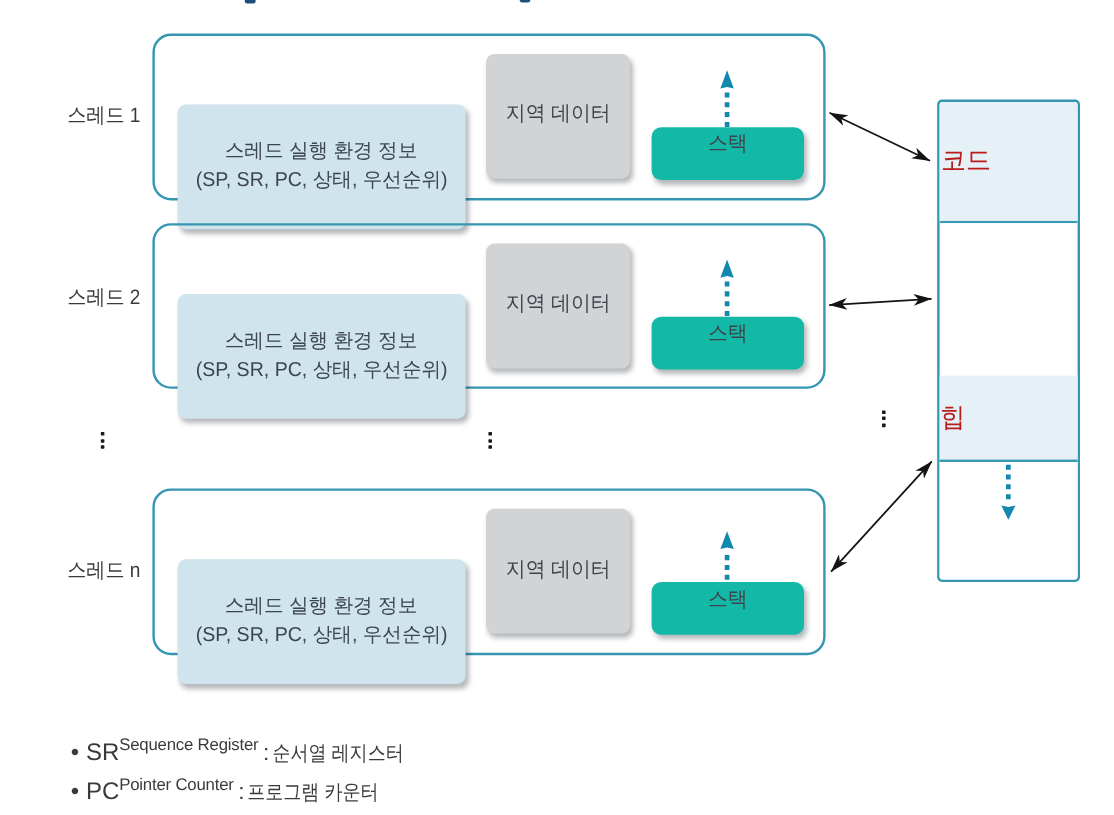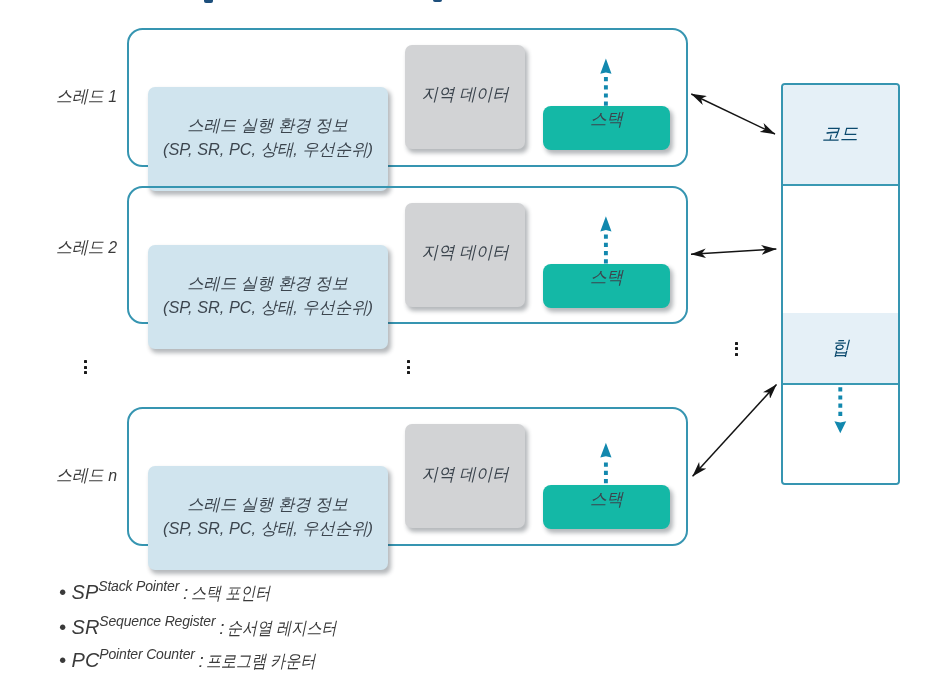--- a/index.html
+++ b/index.html
@@ -1,28 +1,28 @@
 <!DOCTYPE html>
 <html><head>
 <meta charset="utf-8">
 <style>
   html,body{margin:0;padding:0;}
   body{width:928px;height:679px;background:#ffffff;font-family:"Liberation Sans",sans-serif;overflow:hidden;position:relative;-webkit-font-smoothing:antialiased;}
-  .stage{position:absolute;left:0;top:0;width:772px;height:679px;transform:translateZ(0);font-style:italic;}
+  .stage{position:absolute;left:0;top:0;width:772px;height:679px;transform:translateZ(0);}
   .thread-card{position:absolute;border:2.5px solid #3695b1;border-radius:15.5px;box-sizing:border-box;}
   .label{position:absolute;color:#3a3a3a;font-size:17.4px;white-space:nowrap;line-height:1;}
   .label>b{font-weight:normal;display:inline-block;transform:scaleX(0.915);transform-origin:left center;}
   .ctx-box{position:absolute;background:#d0e4ee;border-radius:7px;box-shadow:2.2px 3.4px 4px rgba(30,40,50,.33);margin-top:42px;}
   .ctx-box span{display:block;text-align:center;color:#3c454e;font-size:16.8px;line-height:1;}
   .ctx-box span>b{font-weight:normal;display:inline-block;transform:scaleX(0.972);}
   .local-box{position:absolute;background:#d2d3d5;border-radius:7px;box-shadow:2.2px 3.4px 4px rgba(30,40,50,.33);display:flex;align-items:center;justify-content:center;color:#3c454e;font-size:17.5px;line-height:1;padding-bottom:4px;box-sizing:border-box;}
   .stack-box{position:absolute;background:#14b8a6;border-radius:8px;box-shadow:2.2px 3.4px 4px rgba(30,40,50,.33);display:flex;align-items:center;justify-content:center;color:#3c454e;font-size:17.5px;line-height:1;padding-bottom:16px;box-sizing:border-box;}
   .mem-col{position:absolute;border:2.4px solid #3695b1;border-radius:4px;box-sizing:border-box;background:#fff;}
   .mem-col .mem-cell{position:absolute;box-sizing:border-box;}
-  .mem-cell{position:absolute;box-sizing:border-box;display:flex;align-items:center;justify-content:center;color:#0c4a6e;font-size:19px;line-height:1;padding-bottom:1px;}
+  .mem-cell{position:absolute;box-sizing:border-box;display:flex;align-items:center;color:#b91c1c;font-size:22px;line-height:1;padding-bottom:1px;}
   .local-box>b,.stack-box>b,.mem-cell>b{font-weight:normal;display:inline-block;transform:scaleX(0.945);}
   .dots{position:absolute;width:3px;}
   .dots i{display:block;width:3px;height:3px;background:#1a1a1a;border-radius:0.6px;margin-bottom:2.7px;}
   .dots i:last-child{margin-bottom:0;}
   .legend{position:absolute;color:#3a3a3a;font-size:20px;white-space:nowrap;line-height:1;}
   .legend .ko{font-size:17.6px;display:inline-block;transform:scaleX(0.855);transform-origin:left center;}
   .legend .sep{font-size:19px;letter-spacing:-1.4px;}
   .legend sup{font-size:14px;vertical-align:baseline;position:relative;top:-8.2px;letter-spacing:-0.18px;}
   svg{position:absolute;left:0;top:0;overflow:visible;}
   .title-crop{position:absolute;top:-12px;left:204.4px;width:8.8px;height:15px;background:#1d4f7c;border-radius:0 0 2px 2px;}
@@ -99,23 +99,20 @@
         <b>코드</b>
       </div>
     <div class="mem-cell" style="left:0;top:228.4px;right:0;height:71.5px;background:#e5f0f7;border-bottom:2.4px solid #3a99b3;">
         <b>힙</b>
       </div>
     <div class="mem-cell" style="left:0;top:299.9px;right:0;bottom:0;background:#ffffff;border-radius:0 0 3px 3px;">
         <b></b>
       </div>
   </div>
 
-  <div class="legend" style="left:59px;top:582px;">
-    <span>•&nbsp;</span><span>SP</span><sup>Stack Pointer</sup><span class="sep"> : </span><span class="ko">스택 포인터</span>
-  </div>
   <div class="legend" style="left:59px;top:617px;">
     <span>•&nbsp;</span><span>SR</span><sup>Sequence Register</sup><span class="sep"> : </span><span class="ko">순서열 레지스터</span>
   </div>
   <div class="legend" style="left:59px;top:650px;">
     <span>•&nbsp;</span><span>PC</span><sup>Pointer Counter</sup><span class="sep"> : </span><span class="ko">프로그램 카운터</span>
   </div>
 
   <svg width="928" height="679">
     <defs>
       <marker id="ah" markerWidth="16" markerHeight="10" refX="15" refY="5" orient="auto-start-reverse" markerUnits="userSpaceOnUse">

